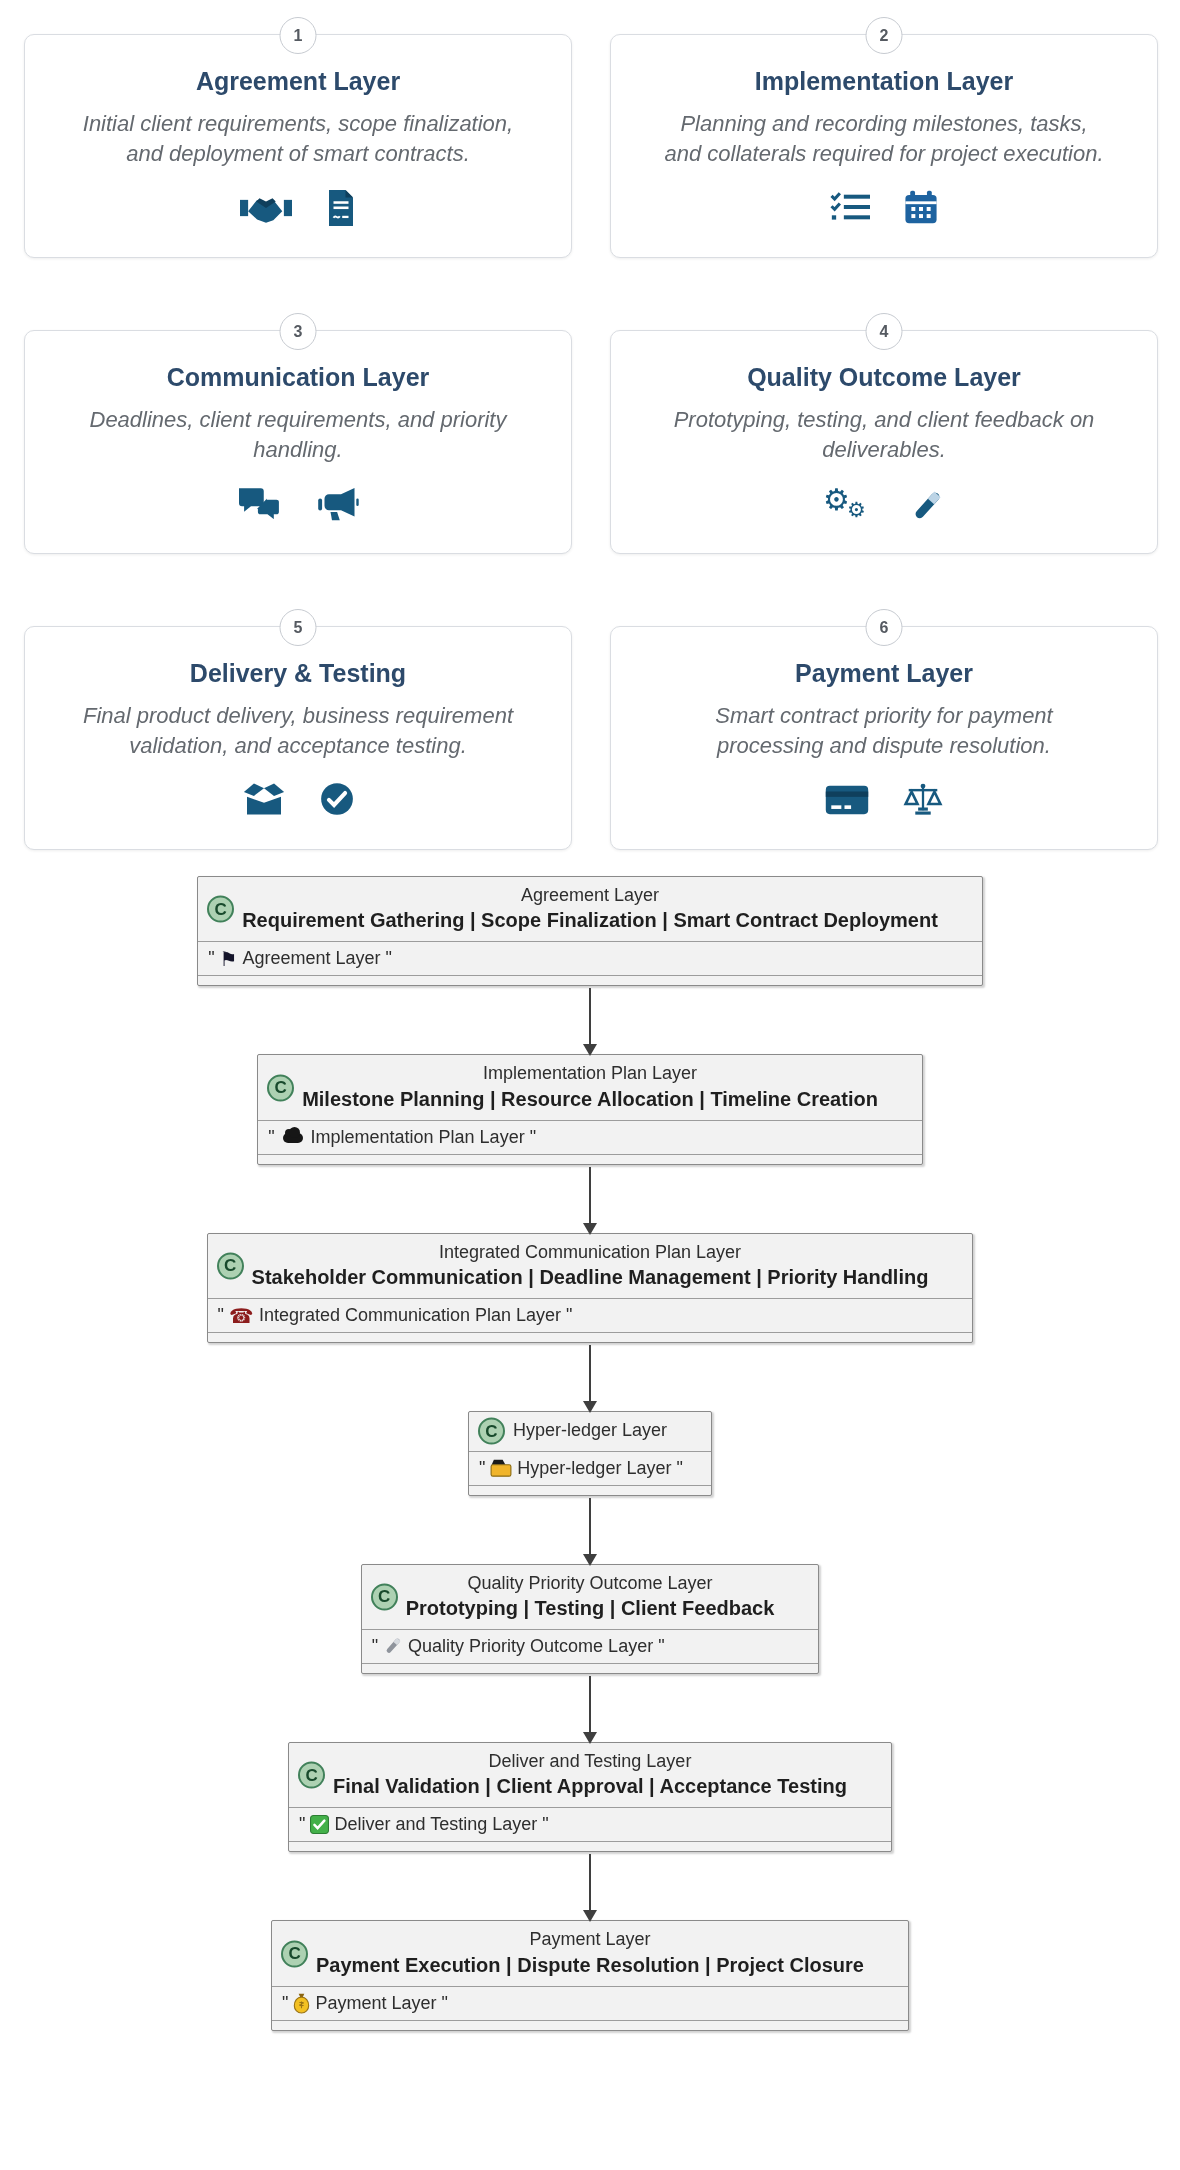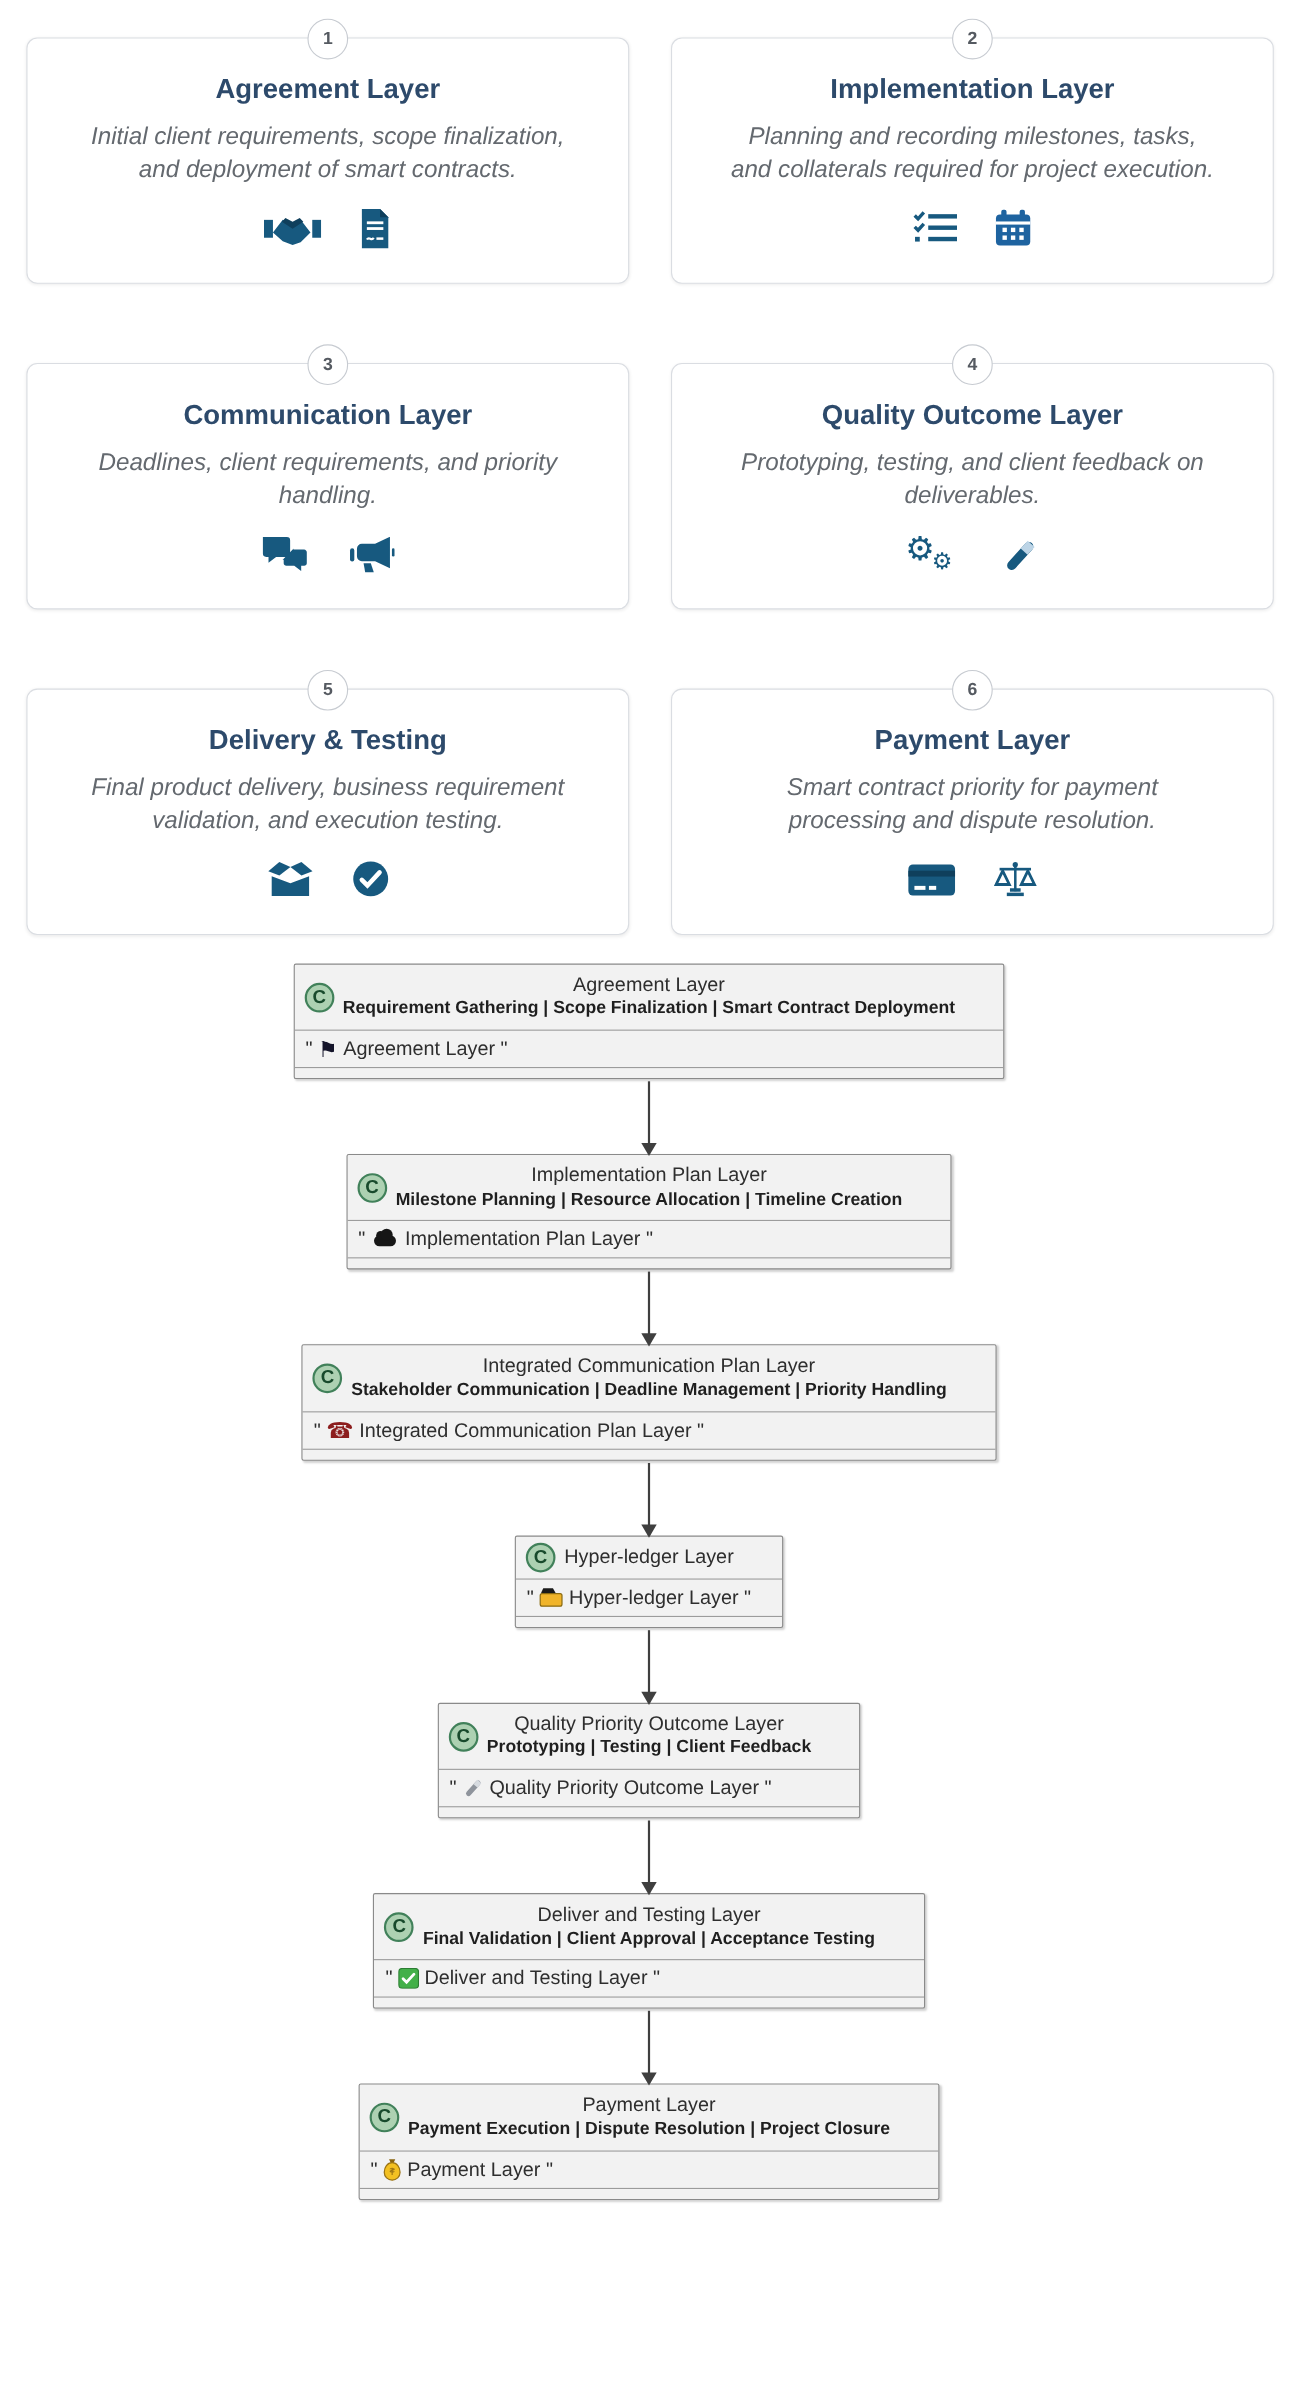--- a/index.html
+++ b/index.html
@@ -17,21 +17,21 @@
   .cogs{color:#17597f;display:inline-block;position:relative;width:52px;height:40px;}
   .cog-big{position:absolute;left:0;top:-4px;font-size:30px;font-family:"DejaVu Sans",sans-serif;}
   .cog-small{position:absolute;left:24px;top:12px;font-size:21px;font-family:"DejaVu Sans",sans-serif;}
 
   
   .flow{display:flex;flex-direction:column;align-items:center;padding-bottom:36px;}
   .node{background:#f2f2f2;border:1px solid #8a8a8a;border-radius:2px;box-shadow:1.5px 1.5px 2px rgba(0,0,0,.18);width:fit-content;}
   .node-header{position:relative;padding:7px 44px 8px 44px;text-align:center;}
   .cbadge{position:absolute;left:9px;top:50%;transform:translateY(-50%);width:27px;height:27px;border-radius:50%;background:#add1b2;border:2px solid #41815a;color:#184a2c;font-weight:bold;font-size:17px;display:flex;align-items:center;justify-content:center;box-sizing:border-box;}
   .node-title{font-size:18px;color:#2e2e2e;line-height:1.3;}
-  .node-features{font-size:16px;font-weight:bold;color:#1f1f1f;line-height:1.3;}
+  .node-features{font-size:20px;font-weight:bold;color:#1f1f1f;line-height:1.3;}
   .node-label-row{border-top:1px solid #9c9c9c;padding:6px 14px 6px 10px;text-align:left;font-size:18px;color:#2e2e2e;display:flex;align-items:center;gap:5px;}
   .node-footer{border-top:1px solid #9c9c9c;height:9px;}
   .quote{color:#2e2e2e;}
 
   .arrow{position:relative;width:2px;height:66px;background:#3f3f3f;margin:2px auto 0;}
   .arrow::after{content:"";position:absolute;bottom:-2px;left:50%;transform:translateX(-50%);width:0;height:0;border:7px solid transparent;border-top:12px solid #3f3f3f;border-bottom:0;}
 
   .glyph-flag{color:#14142a;font-size:20px;font-family:"DejaVu Sans",sans-serif;line-height:1;}
   .glyph-phone{color:#8c1d1d;font-size:20px;font-family:"DejaVu Sans",sans-serif;line-height:1;}
   .icon-cloud{position:relative;display:inline-block;width:20px;height:10px;background:#161616;border-radius:6px;margin:2px 3px 0 3px;}
@@ -151,21 +151,21 @@
               <rect x="9.2" y="1.6" width="5.6" height="6.4" fill="#bcd4e6"></rect>
             </g>
           </svg>
       </span>
     </div>
   </div>
 
   <div class="card">
     <div class="card-number">5</div>
     <div class="card-title">Delivery &amp; Testing</div>
-    <div class="card-desc">Final product delivery, business requirement validation, and execution testing.</div>
+    <div class="card-desc">Final product delivery, business requirement validation, and acceptance testing.</div>
     <div class="card-icons">
       <span>
         <svg width="44" height="34" viewBox="0 0 28 22">
             <g fill="#17597f">
               <path d="M1 6.5L7.5 1l6.5 3-6.5 5z"></path>
               <path d="M27 6.5L20.5 1 14 4l6.5 5z"></path>
               <path d="M3 9.5l11 4 11-4V21H3z"></path>
             </g>
           </svg>
       </span>

